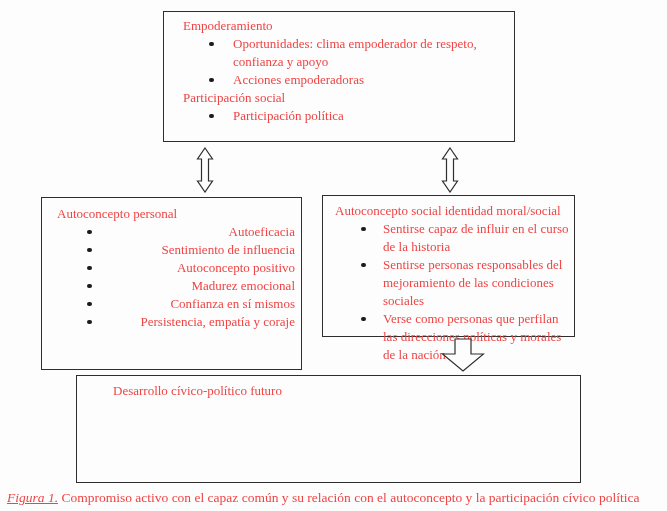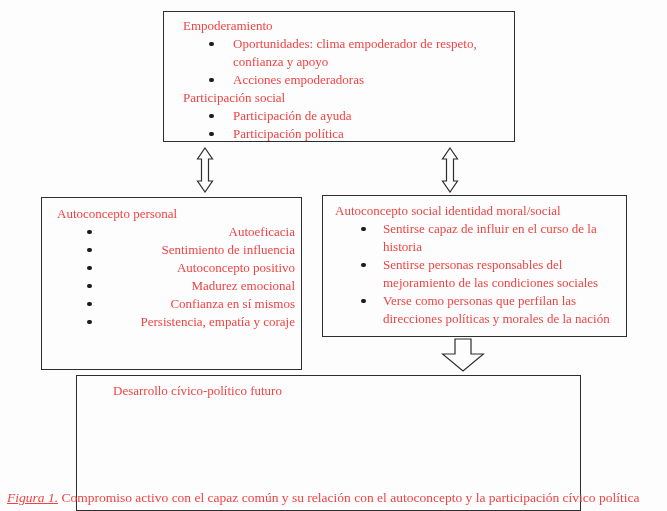--- a/index.html
+++ b/index.html
@@ -35,25 +35,25 @@
   }
   
   #box-top { left: 163px; top: 11px; width: 352px; height: 131px; padding: 5px 8px 0 19px; }
   #box-top ul.bullets li { padding-left: 50px; font-family: Liberation Serif, serif; }
   #box-top ul.bullets li::before { left: 26px; }
   
   #box-left { left: 41px; top: 197px; width: 261px; height: 173px; padding: 7px 6px 0 15px; }
   #box-left ul.bullets li { padding-left: 50px; text-align: right; }
   #box-left ul.bullets li::before { left: 30px; }
   
-  #box-right { left: 322px; top: 195px; width: 305px; height: 142px; padding: 6px 4px 4px 12px; }
+  #box-right { left: 322px; top: 195px; width: 253px; height: 142px; padding: 6px 4px 4px 12px; }
   #box-right ul.bullets li { padding-left: 48px; }
   #box-right ul.bullets li::before { left: 26px; }
   
-  #box-bottom { left: 76px; top: 375px; width: 505px; height: 136px; padding: 6px 8px 0 36px; }
+  #box-bottom { left: 76px; top: 375px; width: 505px; height: 108px; padding: 6px 8px 0 36px; }
   #box-bottom ul.bullets li { padding-left: 50px; }
   #box-bottom ul.bullets li::before { left: 25px; }
 
   .arrow { position: absolute; }
   #arrow-top-left  { left: 196px; top: 147px; }
   #arrow-top-right { left: 441px; top: 147px; }
   #arrow-down      { left: 441px; top: 338px; }
   .arrow svg { display: block; }
 
   .caption {
@@ -72,21 +72,20 @@
 <div class="canvas">
 
   <div class="box" id="box-top">
     <div class="heading">Empoderamiento</div>
     <ul class="bullets">
       <li>Oportunidades: clima empoderador de respeto, confianza y apoyo</li>
       <li>Acciones empoderadoras</li>
     </ul>
     <div class="heading">Participación social</div>
     <ul class="bullets">
-      <li>Participación de ayuda</li>
       <li>Participación política</li>
     </ul>
   </div>
 
   <div class="arrow" id="arrow-top-left">
     <svg width="18" height="46" viewBox="0 0 18 46">
       <polygon points="9,1 16.5,12 12.5,12 12.5,34 16.5,34 9,45 1.5,34 5.5,34 5.5,12 1.5,12" fill="#fdfdfd" stroke="#2e2e2e" stroke-width="1.2"></polygon>
     </svg>
   </div>
 

